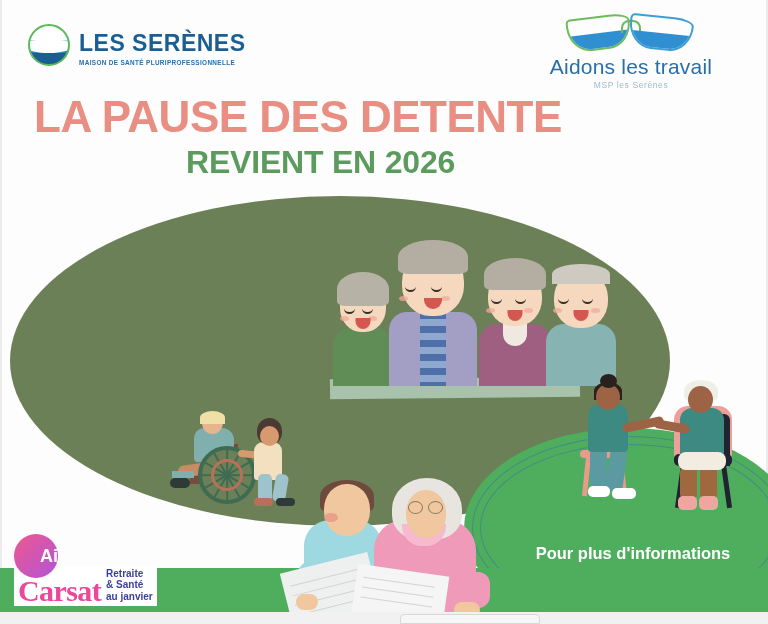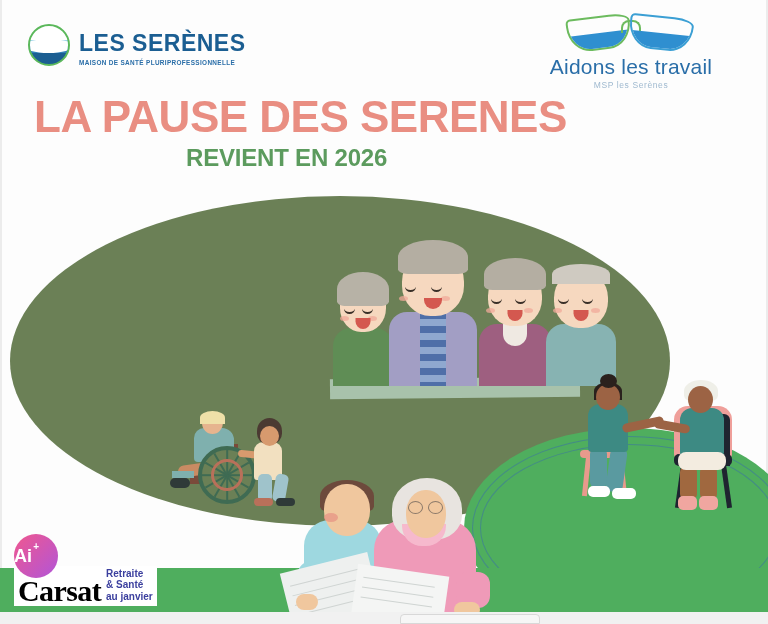--- a/index.html
+++ b/index.html
@@ -48,21 +48,21 @@
   .logo-right-title { font-size:21px; color:#2a6ea8; letter-spacing:.2px; line-height:1; }
   .logo-right-sub { font-size:8.5px; color:#9fb9cf; letter-spacing:.6px; margin-top:3px; }
 
   
   .title {
     position:absolute; left:34px; top:95px; width:660px;
     font-size:44px; font-weight:bold; color:#e98e82; letter-spacing:-.5px; line-height:1;
   }
   .subtitle {
     position:absolute; left:186px; top:146px;
-    font-size:24px; font-weight:bold; color:#5c9b5e; letter-spacing:-.2px; line-height:1;
+    font-size:32px; font-weight:bold; color:#5c9b5e; letter-spacing:-.2px; line-height:1;
   }
   .dates {
     position:absolute; right:36px; top:150px; text-align:center;
     font-size:22px; font-weight:bold; color:#4f9456; line-height:1.32; z-index:6;
   }
 
   
   .oval {
     position:absolute; left:10px; top:196px; width:660px; height:330px;
     background:#6b8056; border-radius:50%; z-index:2;
@@ -288,29 +288,29 @@
     background:#f4f5f4; transform:rotate(8deg); }
   .paper-line { position:absolute; left:8%; width:78%; height:1.4px; background:#cfd4d2; }
 
   
   .bottom-bar { position:absolute; left:0; bottom:12px; width:768px; height:44px;
     background:#4fae5e; z-index:8; }
 
   
   .carsat { position:absolute; left:14px; bottom:18px; z-index:12;
     background:#ffffff; padding:2px 4px; display:flex; align-items:flex-end; gap:5px; }
-  .carsat-name { font-size:30px; font-weight:bold; color:#000000; line-height:.86;
+  .carsat-name { font-size:30px; font-weight:bold; color:#ec4899; line-height:.86;
     letter-spacing:-.6px; font-family:"Liberation Serif", serif; }
   .carsat-tag { font-size:10px; color:#3b3f9e; line-height:1.14; font-weight:bold;
     padding-bottom:2px; }
 
   
   .ai-badge { position:absolute; left:14px; bottom:46px; width:44px; height:44px;
     border-radius:50%; background:linear-gradient(135deg,#f0578f 0%, #b155d8 100%);
-    z-index:14; display:flex; align-items:center; justify-content:flex-start; }
+    z-index:14; display:flex; align-items:center; justify-content:flex-end; }
   .ai-badge span { color:#ffffff; font-size:18px; font-weight:bold; position:relative; }
   .ai-badge span::after { content:"+"; position:absolute; right:-7px; top:-5px; font-size:10px; }
   .taskbar-hint { position:absolute; left:0; bottom:0; width:768px; height:12px;
     background:#f1f1f1; z-index:20; }
   .taskbar-pill { position:absolute; left:400px; bottom:0; width:140px; height:10px;
     border:1px solid #d8d8d8; border-radius:4px 4px 0 0; background:#f6f6f6; }
 </style>
 </head>
 <body>
 
@@ -334,21 +334,21 @@
         </div>
       <div class="bridge"></div>
       <div class="lens r">
           <div class="fill"></div>
         </div>
     </div>
     <div class="logo-right-title">Aidons les travail</div>
     <div class="logo-right-sub">MSP les Serènes</div>
   </div>
 
-  <div class="title">LA PAUSE DES SERENES</div>
+  <div class="title">LA PAUSE DES DETENTE</div>
   <div class="subtitle">REVIENT EN 2026</div>
 
 
   <div class="oval"></div>
 
   <div class="bench"></div>
 
   <div class="group">
     <div class="fig f1">
       <div class="body"></div>
@@ -448,20 +448,24 @@
     <div class="eld-sock a"></div>
     <div class="eld-sock b"></div>
     <div class="eld-cardigan"></div>
     <div class="eld-body"></div>
     <div class="eld-lap"></div>
     <div class="eld-hair"></div>
     <div class="eld-head"></div>
     <div class="eld-arm"></div>
   </div>
 
+  <div class="info">
+    <div>Pour plus d'informations</div>
+    <div>tel : 06 84 91 29 27</div>
+  </div>
 
   <div class="bottom-bar"></div>
 
   <div class="reading">
     <div class="rd-man-body"></div>
     <div class="rd-man-hair"></div>
     <div class="rd-man-head"></div>
     <div class="rd-man-cheek"></div>
     <div class="rd-woman-body"></div>
     <div class="rd-woman-hair"></div>

